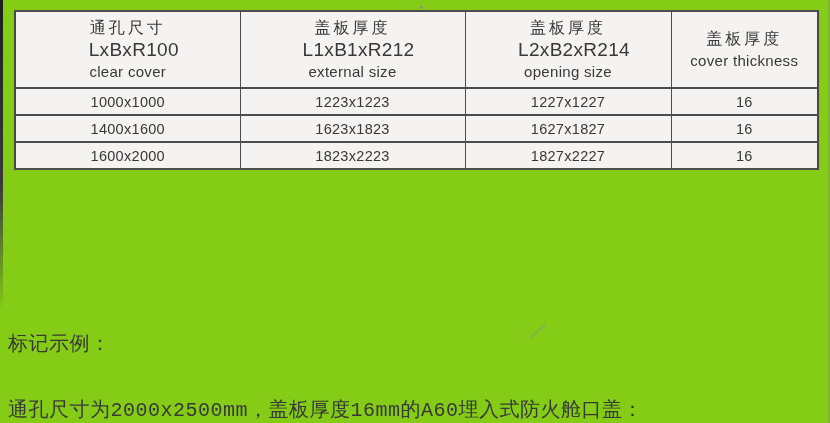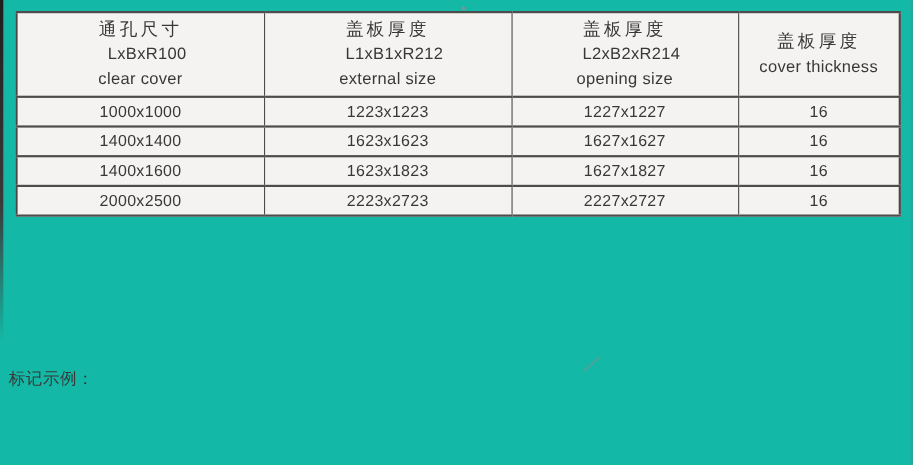--- a/index.html
+++ b/index.html
@@ -1,21 +1,21 @@
 <!DOCTYPE html>
 <html><head>
 <meta charset="utf-8">
 <style>
   * { box-sizing: border-box; }
   html, body { margin: 0; padding: 0; }
   .page {
     position: relative;
     width: 830px;
     height: 423px;
-    background: #14b8a6;
+    background: #84cc16;
     font-family: "Liberation Sans", "DejaVu Sans", sans-serif;
     color: #383838;
     overflow: hidden;
   }
 
   
   table.spec-table {
     position: absolute;
     left: 14px;
     top: 10px;
@@ -29,34 +29,34 @@
     border: solid #4c4c4c;
     border-width: 2px 1px;
     text-align: center;
     vertical-align: middle;
     padding: 0;
     font-weight: normal;
   }
   .spec-table thead th { height: 77px; }
   .spec-table tbody td { height: 27px; font-size: 14.5px; letter-spacing: 0.3px; }
   .hdr-cn  { display: block; font-size: 16px; letter-spacing: 3px; line-height: 23px; }
-  .hdr-code{ display: block; font-size: 15px; line-height: 22px; letter-spacing: 0.3px; padding-left: 12px; }
+  .hdr-code{ display: block; font-size: 19px; line-height: 22px; letter-spacing: 0.3px; padding-left: 12px; }
   .hdr-en  { display: block; font-size: 15px; line-height: 22px; letter-spacing: 0.3px; }
 
   
   .notes {
     position: absolute;
     left: 8px;
     top: 289px;
     width: 815px;
     font-size: 15.5px;
     line-height: 22.3px;
     white-space: pre-wrap;
   }
-  .notes .cn { font-size: 15px; letter-spacing: 0.5px; }
+  .notes .cn { font-size: 20px; letter-spacing: 0.5px; font-family: Liberation Mono, monospace; }
 
   
   .edge-left {
     position: absolute; left: 0; top: 0; width: 3px; height: 310px;
     background: linear-gradient(to bottom, #1e1e1e 0%, #3a3a3a 60%, rgba(58,58,58,0) 100%);
   }
   .edge-right {
     position: absolute; right: 0; top: 0; width: 2px; height: 100%;
     background: rgba(120,120,120,0.30);
   }
@@ -105,42 +105,37 @@
       </tr>
     </thead>
     <tbody>
       <tr>
         <td>1000x1000</td>
         <td>1223x1223</td>
         <td>1227x1227</td>
         <td>16</td>
       </tr>
       <tr>
-        <td>1400x1400</td>
-        <td>1623x1623</td>
-        <td>1627x1627</td>
-        <td>16</td>
-      </tr>
-      <tr>
         <td>1400x1600</td>
         <td>1623x1823</td>
         <td>1627x1827</td>
         <td>16</td>
       </tr>
       <tr>
-        <td>2000x2500</td>
-        <td>2223x2723</td>
-        <td>2227x2727</td>
+        <td>1600x2000</td>
+        <td>1823x2223</td>
+        <td>1827x2227</td>
         <td>16</td>
       </tr>
     </tbody>
   </table>
 
   <div class="notes">
     <div class="cn">标记示例：</div>
+    <div class="cn">通孔尺寸为2000x2500mm，盖板厚度16mm的A60埋入式防火舱口盖：</div>
     
     
     
     
   </div>
 
   <div class="edge-left"></div>
   <div class="edge-right"></div>
   <div class="dot-artifact"></div>
   <div class="slash-artifact"></div>

